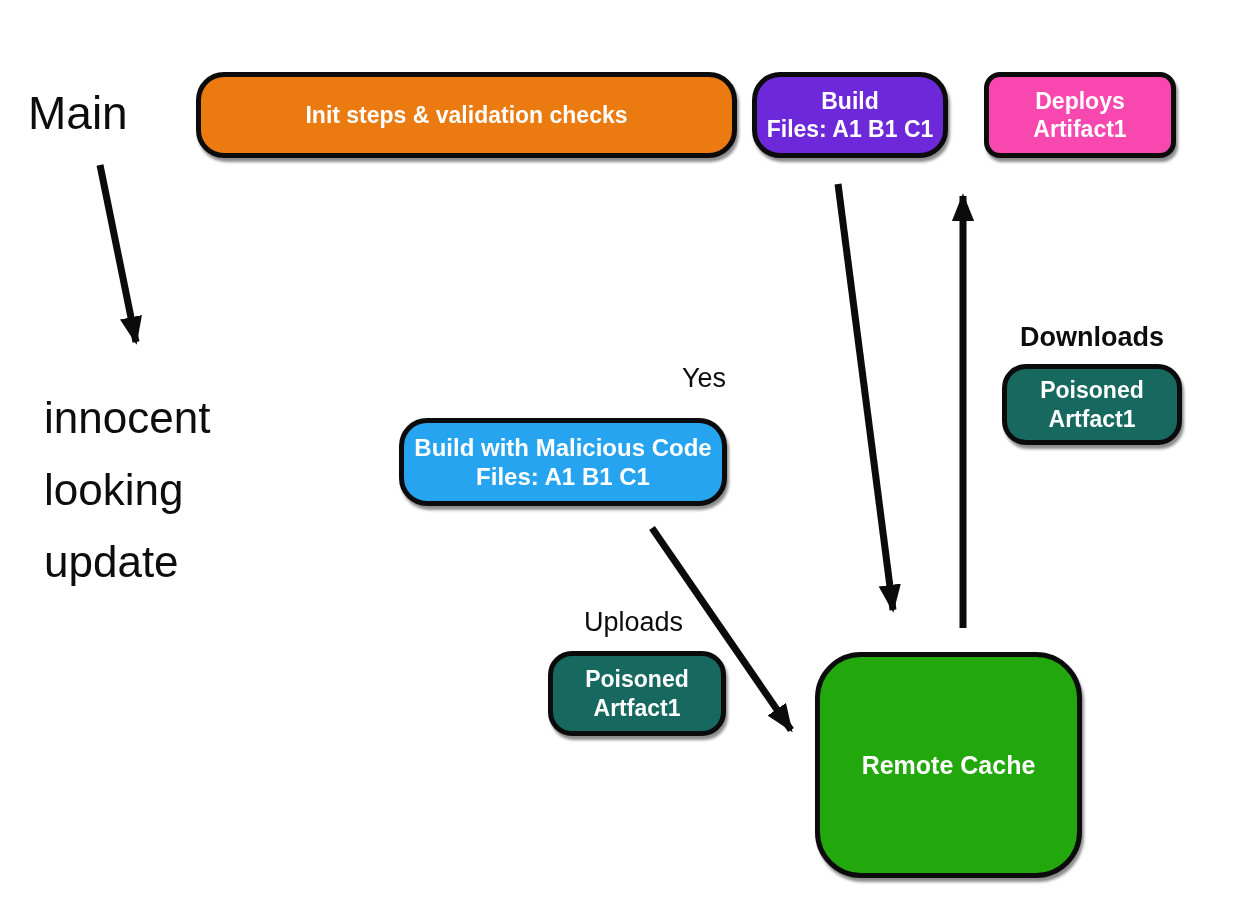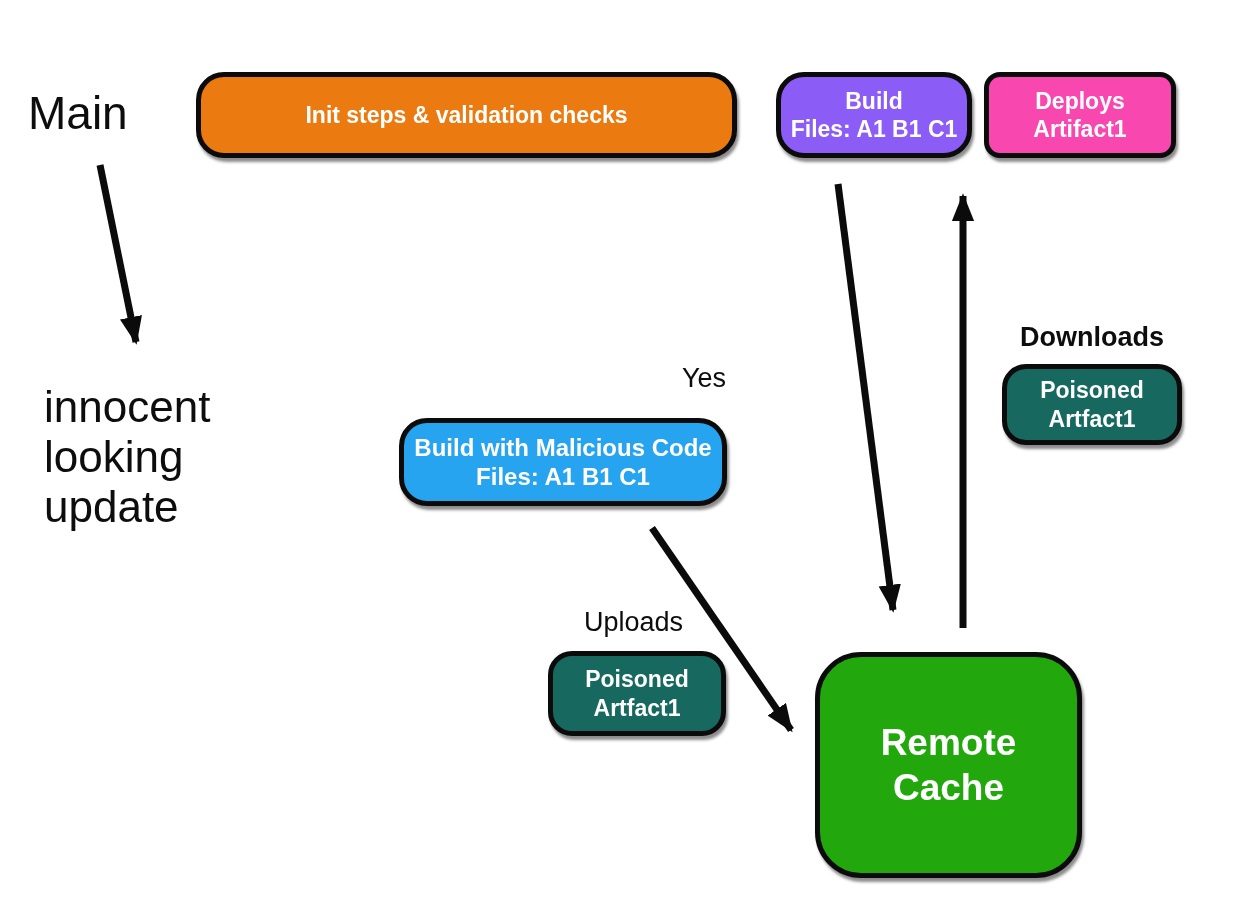--- a/index.html
+++ b/index.html
@@ -42,24 +42,24 @@
     pointer-events: none;
   }
   
   #node-init-validation { left:196px; top:72px;  width:541px; height:86px; border-radius:28px; font-size:23px; }
   #node-build           { left:752px; top:72px;  width:196px; height:86px; border-radius:28px; font-size:23px; }
   #node-deploys         { left:984px; top:72px;  width:192px; height:86px; border-radius:16px; font-size:23px; }
   #node-init-steps      { left:238px; top:420px; width:116px; height:85px; border-radius:26px; font-size:22px; }
   #node-build-malicious { left:363px; top:418px; width:328px; height:88px; border-radius:28px; font-size:24px;margin-left:36px; }
   #node-poisoned-download { left:1002px; top:364px; width:180px; height:81px; border-radius:24px; font-size:23px; }
   #node-poisoned-upload   { left:548px;  top:651px; width:178px; height:85px; border-radius:24px; font-size:23px; }
-  #node-remote-cache    { left:815px; top:652px; width:267px; height:226px; border-radius:46px; font-size:37px; }
+  #node-remote-cache    { left:815px; top:652px; width:267px; height:226px; border-radius:46px; font-size:25px; }
   
   #label-main      { left:28px;  top:88px;  font-size:46px; line-height:1.1; }
-  #label-innocent  { left:44px;  top:382px; width:232px; font-size:44px; line-height:50px; white-space:normal; }
+  #label-innocent  { left:44px;  top:382px; width:232px; font-size:44px; line-height:72px; white-space:normal; }
   #label-has-abc   { left:682px; top:291px; font-size:27px; line-height:35px; }
   #label-downloads { left:1020px; top:322px; font-size:27px;font-weight:bold; }
   #label-uploads   { left:584px;  top:607px; font-size:27px; }
 </style>
 </head>
 <body>
 
 <div id="canvas">
 
   <svg id="arrow-layer" viewBox="0 0 1250 908" xmlns="http://www.w3.org/2000/svg">
@@ -83,21 +83,21 @@
   </div>
 
   <div class="free-label" id="label-downloads">Downloads</div>
 
   <div class="free-label" id="label-uploads">Uploads</div>
 
   <div class="node" id="node-init-validation" style="background-color: rgb(235, 123, 17);">
     <div>Init steps &amp; validation checks</div>
   </div>
 
-  <div class="node" id="node-build" style="background-color: #8b5cf6; margin-left: 24px;">
+  <div class="node" id="node-build" style="background-color: #6d28d9;">
     <div>Build</div>
     <div>Files: A1 B1 C1</div>
   </div>
 
   <div class="node" id="node-deploys" style="background-color: rgb(248, 71, 175);">
     <div>Deploys</div>
     <div>Artifact1</div>
   </div>
 
 

